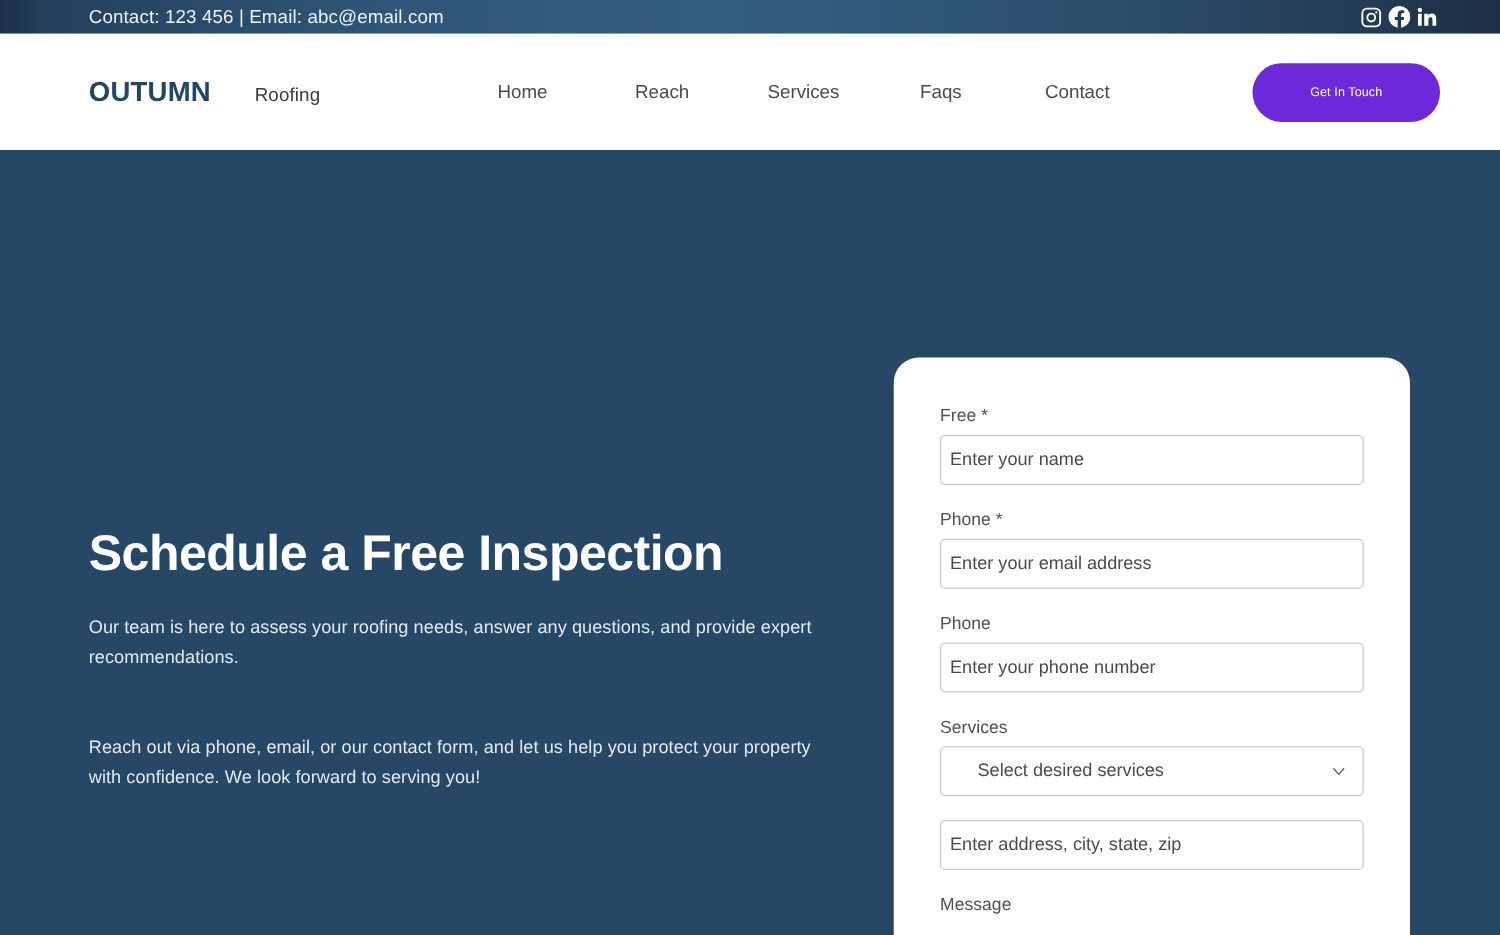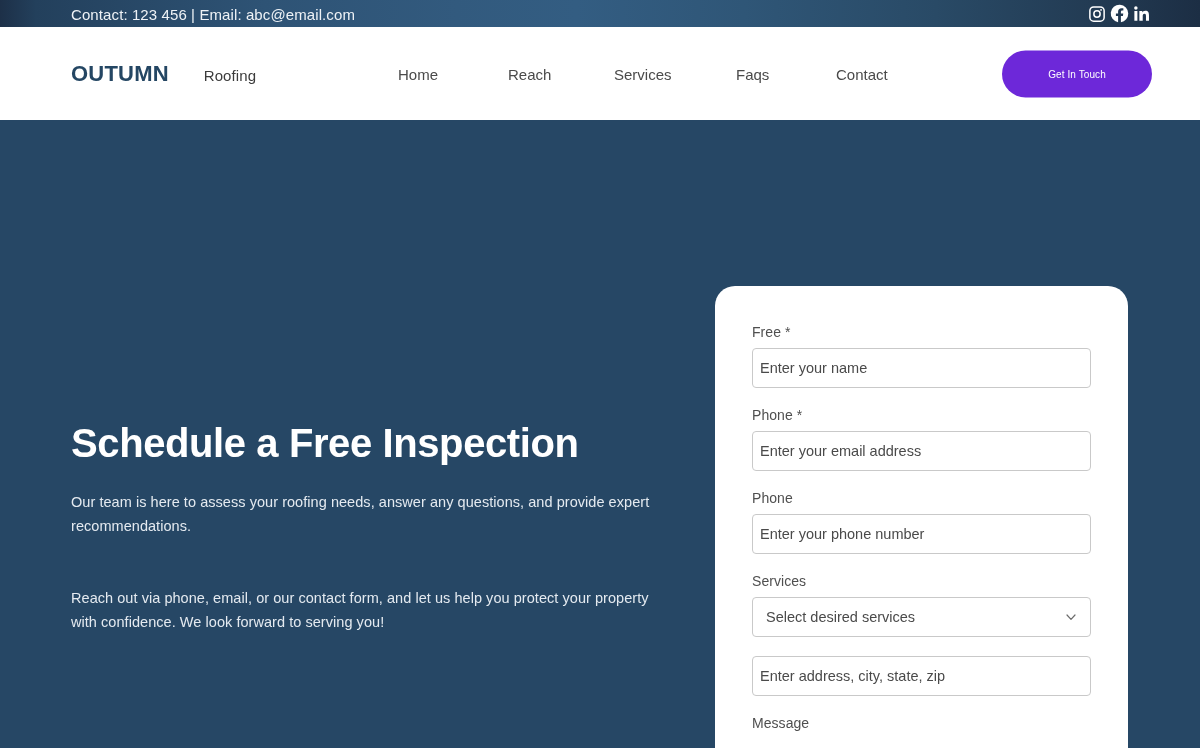--- a/index.html
+++ b/index.html
@@ -221,21 +221,21 @@
     outline: none;
   }
   .field-input::placeholder { color: #4a4a4a; opacity: 1; }
 
   .select-wrap { position: relative; }
   .select-display {
     width: 100%;
     height: 40px;
     border: 1px solid #c9c9c9;
     border-radius: 4px;
-    padding: 0 36px 0 13px;
+    padding: 0 36px 0 29px;
     display: flex;
     align-items: center;
     font-size: 14.5px;
     color: #4a4a4a;
     background: #fff;
     cursor: pointer;
     user-select: none;
   }
   .select-chevron {
     position: absolute;

